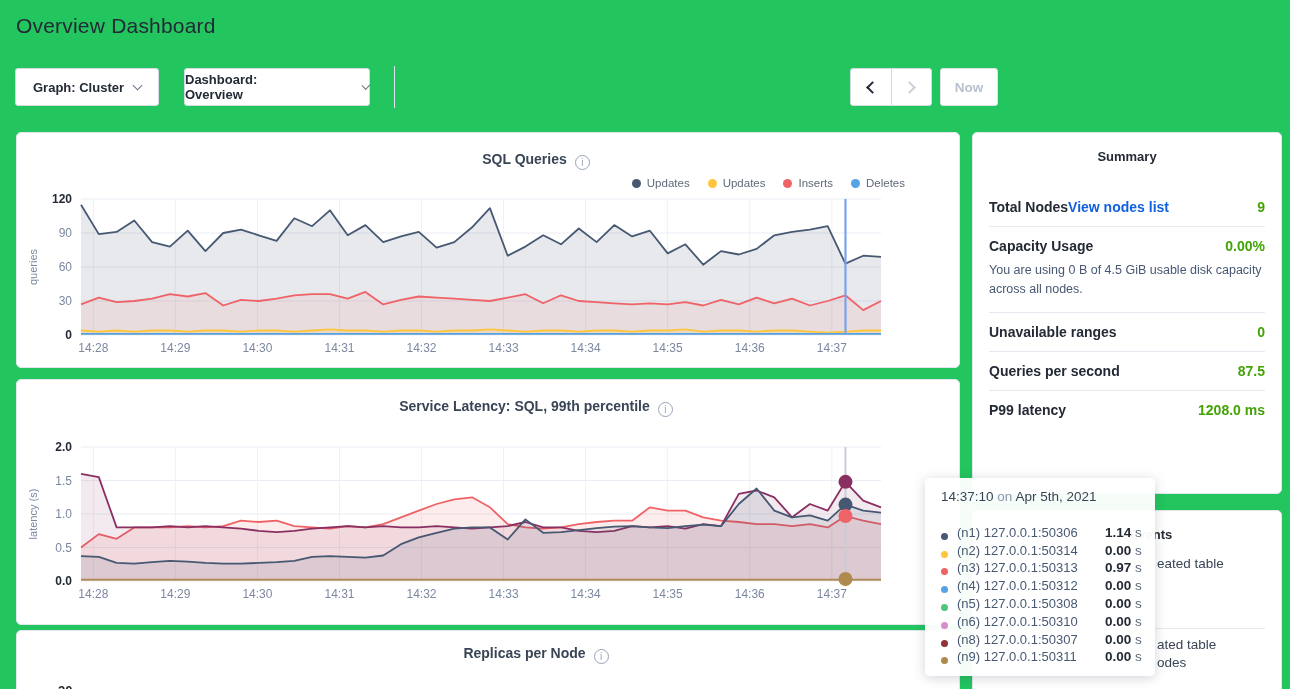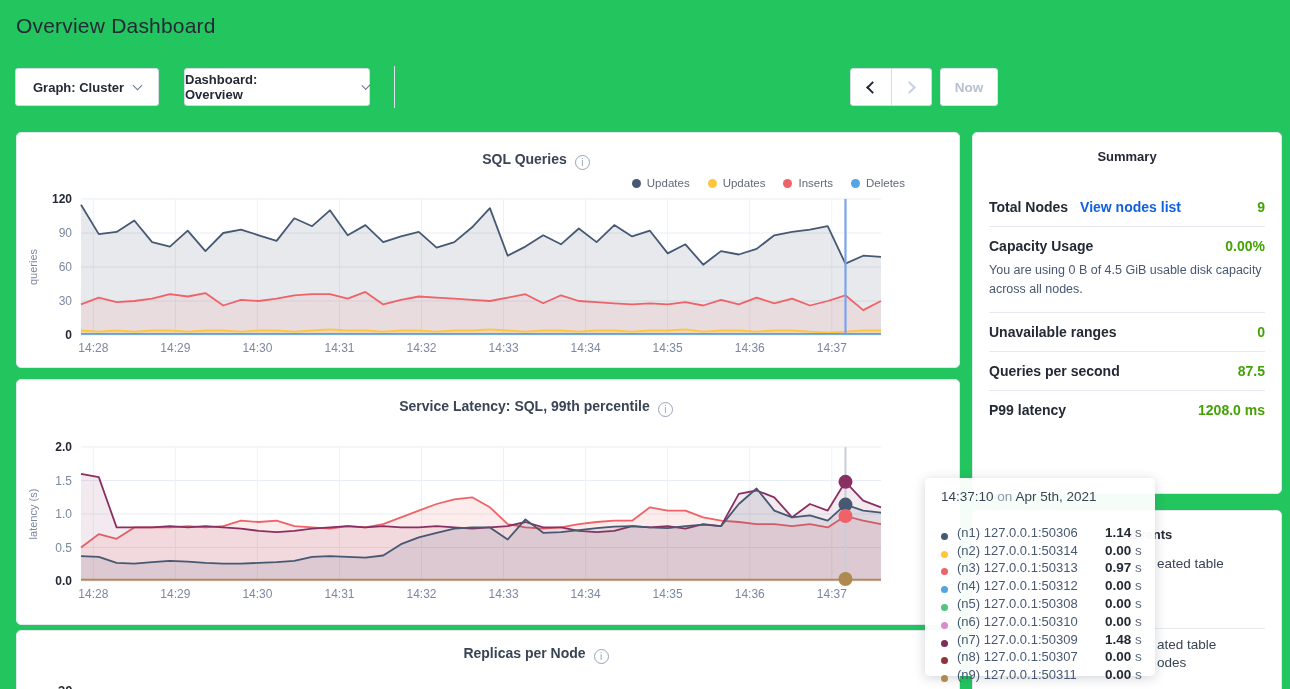--- a/index.html
+++ b/index.html
@@ -41,21 +41,21 @@
 
   .legend { position:absolute; right:54px; top:44px; display:flex; gap:18px; align-items:center; }
   .lg-item { display:flex; align-items:center; gap:6px; font-size:11.5px; color:#5f6a78; }
   .lg-dot { width:9px; height:9px; border-radius:50%; display:inline-block; }
 
   
   .summary { left:972px; top:132px; width:310px; height:362px; padding:16px 16px 0; }
   .sum-title { text-align:center; font-size:13px; font-weight:700; color:#242a35; margin-bottom:24px; }
   .sum-row { display:flex; align-items:baseline; padding:11px 0; }
   .sum-label { font-size:14px; font-weight:700; color:#242a35; }
-  .sum-link { font-size:14px; font-weight:700; color:#1060df; margin-left:12px; cursor:pointer;text-align:right; }
+  .sum-link { font-size:14px; font-weight:700; color:#1060df; cursor:pointer;text-align:right; }
   .sum-value { margin-left:auto; font-size:14px; font-weight:700; color:#43a305; }
   .sum-desc { font-size:12.5px; color:#475872; line-height:1.55; padding-bottom:12px; margin-top:-4px; }
   .sum-div { height:1px; background:#e6eaf0; }
 
   
   .events { left:972px; top:510px; width:310px; height:250px; padding-top:16px; }
   .ev-title { text-align:center; font-size:13px; font-weight:700; color:#242a35; }
   .ev-div { position:absolute; left:16px; right:16px; top:117px; height:1px; background:#e6eaf0; }
 
   
@@ -300,25 +300,20 @@
           <span class="tt-dot" style="background:#4fc47f"></span>
           <span class="tt-name">(n5) 127.0.0.1:50308</span>
           <span class="tt-val">0.00<span class="tt-unit"> s</span></span>
         </div>
         <div class="tt-row">
           <span class="tt-dot" style="background:#d98ccc"></span>
           <span class="tt-name">(n6) 127.0.0.1:50310</span>
           <span class="tt-val">0.00<span class="tt-unit"> s</span></span>
         </div>
         <div class="tt-row">
-          <span class="tt-dot" style="background:#7c2d59"></span>
-          <span class="tt-name">(n7) 127.0.0.1:50309</span>
-          <span class="tt-val">1.48<span class="tt-unit"> s</span></span>
-        </div>
-        <div class="tt-row">
           <span class="tt-dot" style="background:#8f353a"></span>
           <span class="tt-name">(n8) 127.0.0.1:50307</span>
           <span class="tt-val">0.00<span class="tt-unit"> s</span></span>
         </div>
         <div class="tt-row">
           <span class="tt-dot" style="background:#ae8a4e"></span>
           <span class="tt-name">(n9) 127.0.0.1:50311</span>
           <span class="tt-val">0.00<span class="tt-unit"> s</span></span>
         </div>
       </div>

